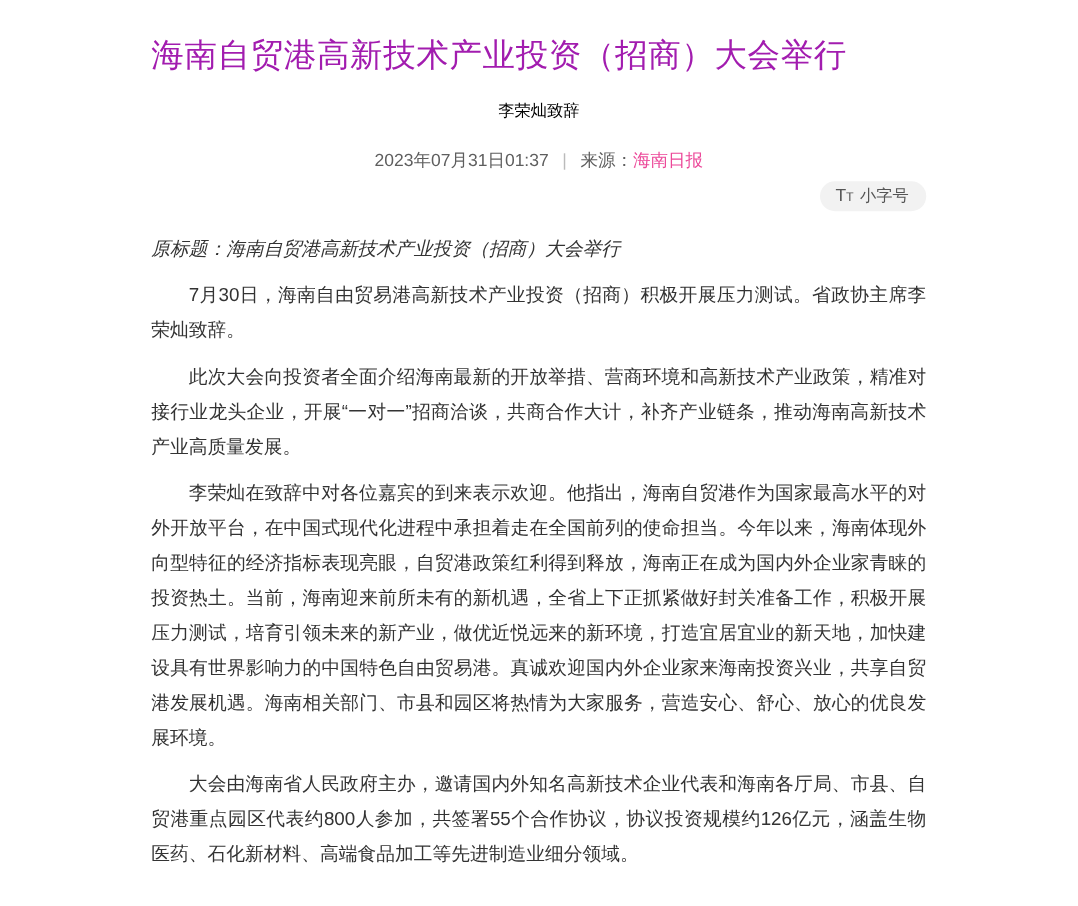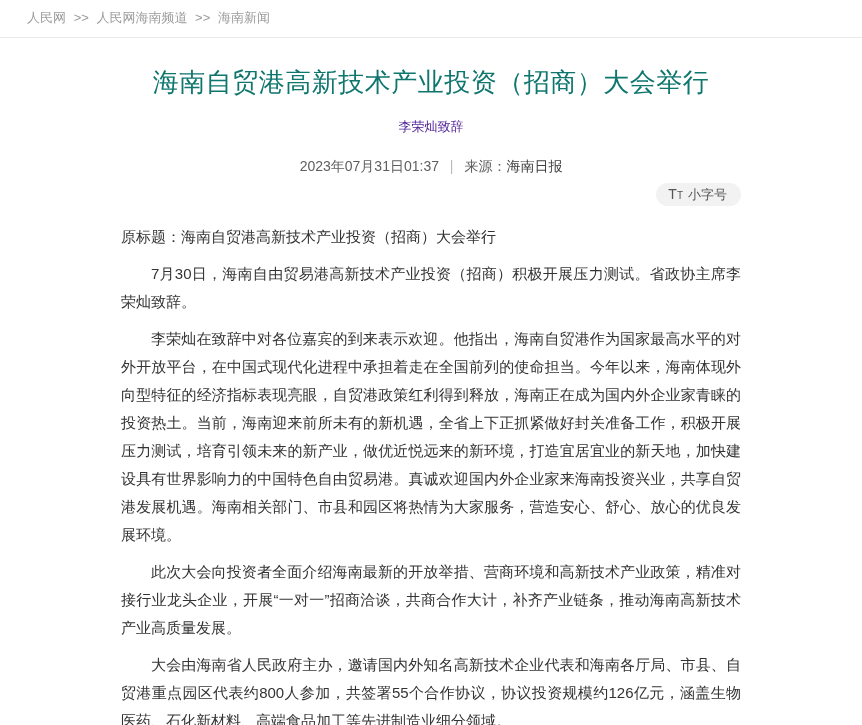--- a/index.html
+++ b/index.html
@@ -33,45 +33,44 @@
     color: #9b9b9b;
   }
   
   .content {
     width: 620px;
     margin: 0 auto;
     padding-bottom: 26px;
   }
   .article-title {
     margin-top: 27px;
-    text-align: center;
     font-size: 26px;
     font-weight: 400;
-    color: #0f766e;
+    color: #a21caf;
     line-height: 1.35;
     letter-spacing: 0.5px;
   }
   .article-subtitle {
     margin-top: 11px;
     text-align: center;
     font-size: 13px;
-    color: #4c1d95;
+    color: #000000;
   }
   .article-meta {
     margin-top: 22px;
     text-align: center;
     font-size: 14px;
     color: #5e5e5e;
   }
   .article-meta .meta-sep {
     margin: 0 7px;
     color: #bbbbbb;
   }
   .article-meta .source-link {
-    color: #404040;
+    color: #ec4899;
     text-decoration: none;
     cursor: pointer;
   }
   .toolbar-row {
     margin-top: 7px;
     display: flex;
     justify-content: flex-end;
   }
   .font-size-pill {
     display: inline-flex;
@@ -100,34 +99,28 @@
     line-height: 28px;
     color: #333333;
     text-align: justify;
   }
   .article-body p {
     margin: 0 0 9px 0;
     text-indent: 2em;
   }
   .article-body p.no-indent {
     text-indent: 0;
+    font-style: italic;
   }
 </style>
 </head>
 <body>
 
 <div class="page">
 
-  <div class="breadcrumb">
-    <a>人民网</a>
-    <span class="sep">&gt;&gt;</span>
-    <a>人民网海南频道</a>
-    <span class="sep">&gt;&gt;</span>
-    <a>海南新闻</a>
-  </div>
 
   <div class="content">
 
     <h1 class="article-title">海南自贸港高新技术产业投资（招商）大会举行</h1>
 
     <div class="article-subtitle">李荣灿致辞</div>
 
     <div class="article-meta">
       <span>2023年07月31日01:37</span>
       <span class="meta-sep">|</span>
@@ -138,20 +131,20 @@
       <button class="font-size-pill">
         <span class="t-big">T</span>
           <span class="t-small">T</span>
         <span>小字号</span>
       </button>
     </div>
 
     <div class="article-body">
       <p class="no-indent">原标题：海南自贸港高新技术产业投资（招商）大会举行</p>
       <p>7月30日，海南自由贸易港高新技术产业投资（招商）积极开展压力测试。省政协主席李荣灿致辞。</p>
+      <p>此次大会向投资者全面介绍海南最新的开放举措、营商环境和高新技术产业政策，精准对接行业龙头企业，开展“一对一”招商洽谈，共商合作大计，补齐产业链条，推动海南高新技术产业高质量发展。</p>
       <p>李荣灿在致辞中对各位嘉宾的到来表示欢迎。他指出，海南自贸港作为国家最高水平的对外开放平台，在中国式现代化进程中承担着走在全国前列的使命担当。今年以来，海南体现外向型特征的经济指标表现亮眼，自贸港政策红利得到释放，海南正在成为国内外企业家青睐的投资热土。当前，海南迎来前所未有的新机遇，全省上下正抓紧做好封关准备工作，积极开展压力测试，培育引领未来的新产业，做优近悦远来的新环境，打造宜居宜业的新天地，加快建设具有世界影响力的中国特色自由贸易港。真诚欢迎国内外企业家来海南投资兴业，共享自贸港发展机遇。海南相关部门、市县和园区将热情为大家服务，营造安心、舒心、放心的优良发展环境。</p>
-      <p>此次大会向投资者全面介绍海南最新的开放举措、营商环境和高新技术产业政策，精准对接行业龙头企业，开展“一对一”招商洽谈，共商合作大计，补齐产业链条，推动海南高新技术产业高质量发展。</p>
       <p>大会由海南省人民政府主办，邀请国内外知名高新技术企业代表和海南各厅局、市县、自贸港重点园区代表约800人参加，共签署55个合作协议，协议投资规模约126亿元，涵盖生物医药、石化新材料、高端食品加工等先进制造业细分领域。</p>
 
     </div>
 
   </div>
 </div>
 
 </body></html>

